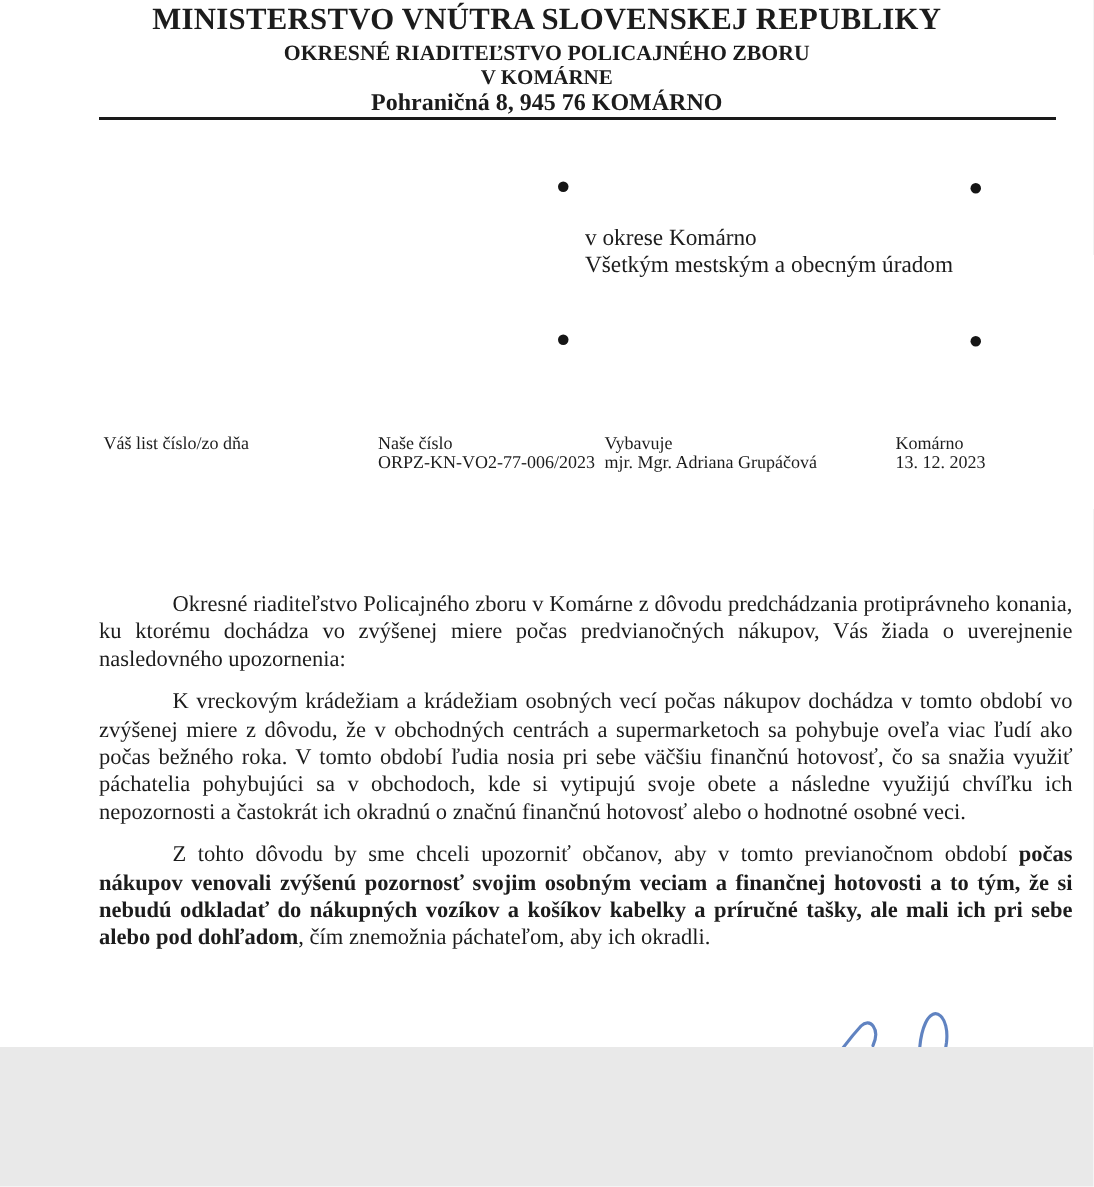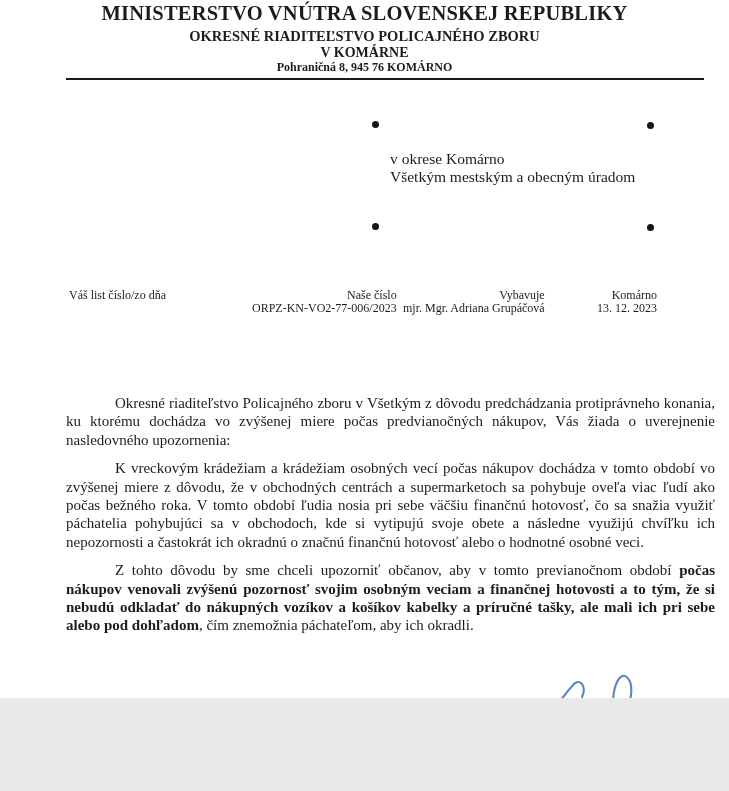--- a/index.html
+++ b/index.html
@@ -9,33 +9,33 @@
     background:#ffffff;
     font-family:"Liberation Serif", serif;
     color:#1c1c1c;
     overflow:hidden;
   }
   
   .lh-line{position:absolute;left:0;right:0;text-align:center;font-weight:bold;white-space:nowrap;}
   .lh1{top:2px;font-size:20.5px;letter-spacing:.2px;}
   .lh2{top:28px;font-size:14.5px;}
   .lh3{top:45px;font-size:14px;}
-  .lh4{top:60px;font-size:12px;}
+  .lh4{top:60px;font-size:16px;}
   .lh-rule{position:absolute;top:78px;left:66px;width:638px;height:2px;background:#1a1a1a;}
   
   .dot{position:absolute;width:7px;height:7px;border-radius:50%;background:#151515;}
   .dot.tl{left:372px;top:121px;}
   .dot.tr{left:647px;top:122px;}
   .dot.bl{left:372px;top:223px;}
   .dot.br{left:647px;top:224px;}
   
   .addressee{position:absolute;left:390px;top:150px;font-size:15.5px;line-height:17.8px;}
   
   .refrow{position:absolute;top:289px;left:0;width:729px;font-size:12px;line-height:13.4px;}
-  .refcol{position:absolute;top:0;white-space:nowrap;text-align:right;}
+  .refcol{position:absolute;top:0;white-space:nowrap;}
   .refcol.c1{left:69px;}
   .refcol.c2{left:224px;margin-left:28px;}
   .refcol.c3{left:403px;}
   .refcol.c4{left:597px;}
   
   .subject{position:absolute;left:69px;top:331px;font-size:15px;line-height:18px;}
   .subject .title{text-decoration:underline;text-underline-offset:3px;}
   
   .bodytext{position:absolute;left:66px;top:394px;width:649px;font-size:15px;line-height:18.4px;text-align:justify;}
   .bodytext p{margin:0 0 10px 0;text-indent:49px;}
@@ -81,21 +81,21 @@
       <div>mjr. Mgr. Adriana Grupáčová</div>
     </div>
     <div class="refcol c4">
       <div>Komárno</div>
       <div>13. 12. 2023</div>
     </div>
   </div>
 
 
   <div class="bodytext">
-    <p>Okresné riaditeľstvo Policajného zboru v Všetkým z dôvodu predchádzania protiprávneho konania, ku ktorému dochádza vo zvýšenej miere počas predvianočných nákupov, Vás žiada o uverejnenie nasledovného upozornenia:</p>
+    <p>Okresné riaditeľstvo Policajného zboru v Komárne z dôvodu predchádzania protiprávneho konania, ku ktorému dochádza vo zvýšenej miere počas predvianočných nákupov, Vás žiada o uverejnenie nasledovného upozornenia:</p>
     <p>K vreckovým krádežiam a krádežiam osobných vecí počas nákupov dochádza v tomto období vo zvýšenej miere z dôvodu, že v obchodných centrách a supermarketoch sa pohybuje oveľa viac ľudí ako počas bežného roka. V tomto období ľudia nosia pri sebe väčšiu finančnú hotovosť, čo sa snažia využiť páchatelia pohybujúci sa v obchodoch, kde si vytipujú svoje obete a následne využijú chvíľku ich nepozornosti a častokrát ich okradnú o značnú finančnú hotovosť alebo o hodnotné osobné veci.</p>
     <p><span>Z tohto dôvodu by sme chceli upozorniť občanov, aby v tomto previanočnom období </span><b>počas nákupov venovali zvýšenú pozornosť svojim osobným veciam a finančnej hotovosti a to tým, že si nebudú odkladať do nákupných vozíkov a košíkov kabelky a príručné tašky, ale mali ich pri sebe alebo pod dohľadom</b><span>, čím znemožnia páchateľom, aby ich okradli.</span></p>
   </div>
 
   <div class="sig-block">
     <div>pplk. JUDr. Miloslav Votek</div>
   </div>
 
   <svg class="signature-ink" viewBox="0 0 170 122" xmlns="http://www.w3.org/2000/svg">
     <path d="M18,110 C 30,82 52,42 74,18 C 80,12 87,20 82,31" stroke="#4a72b8"></path>

